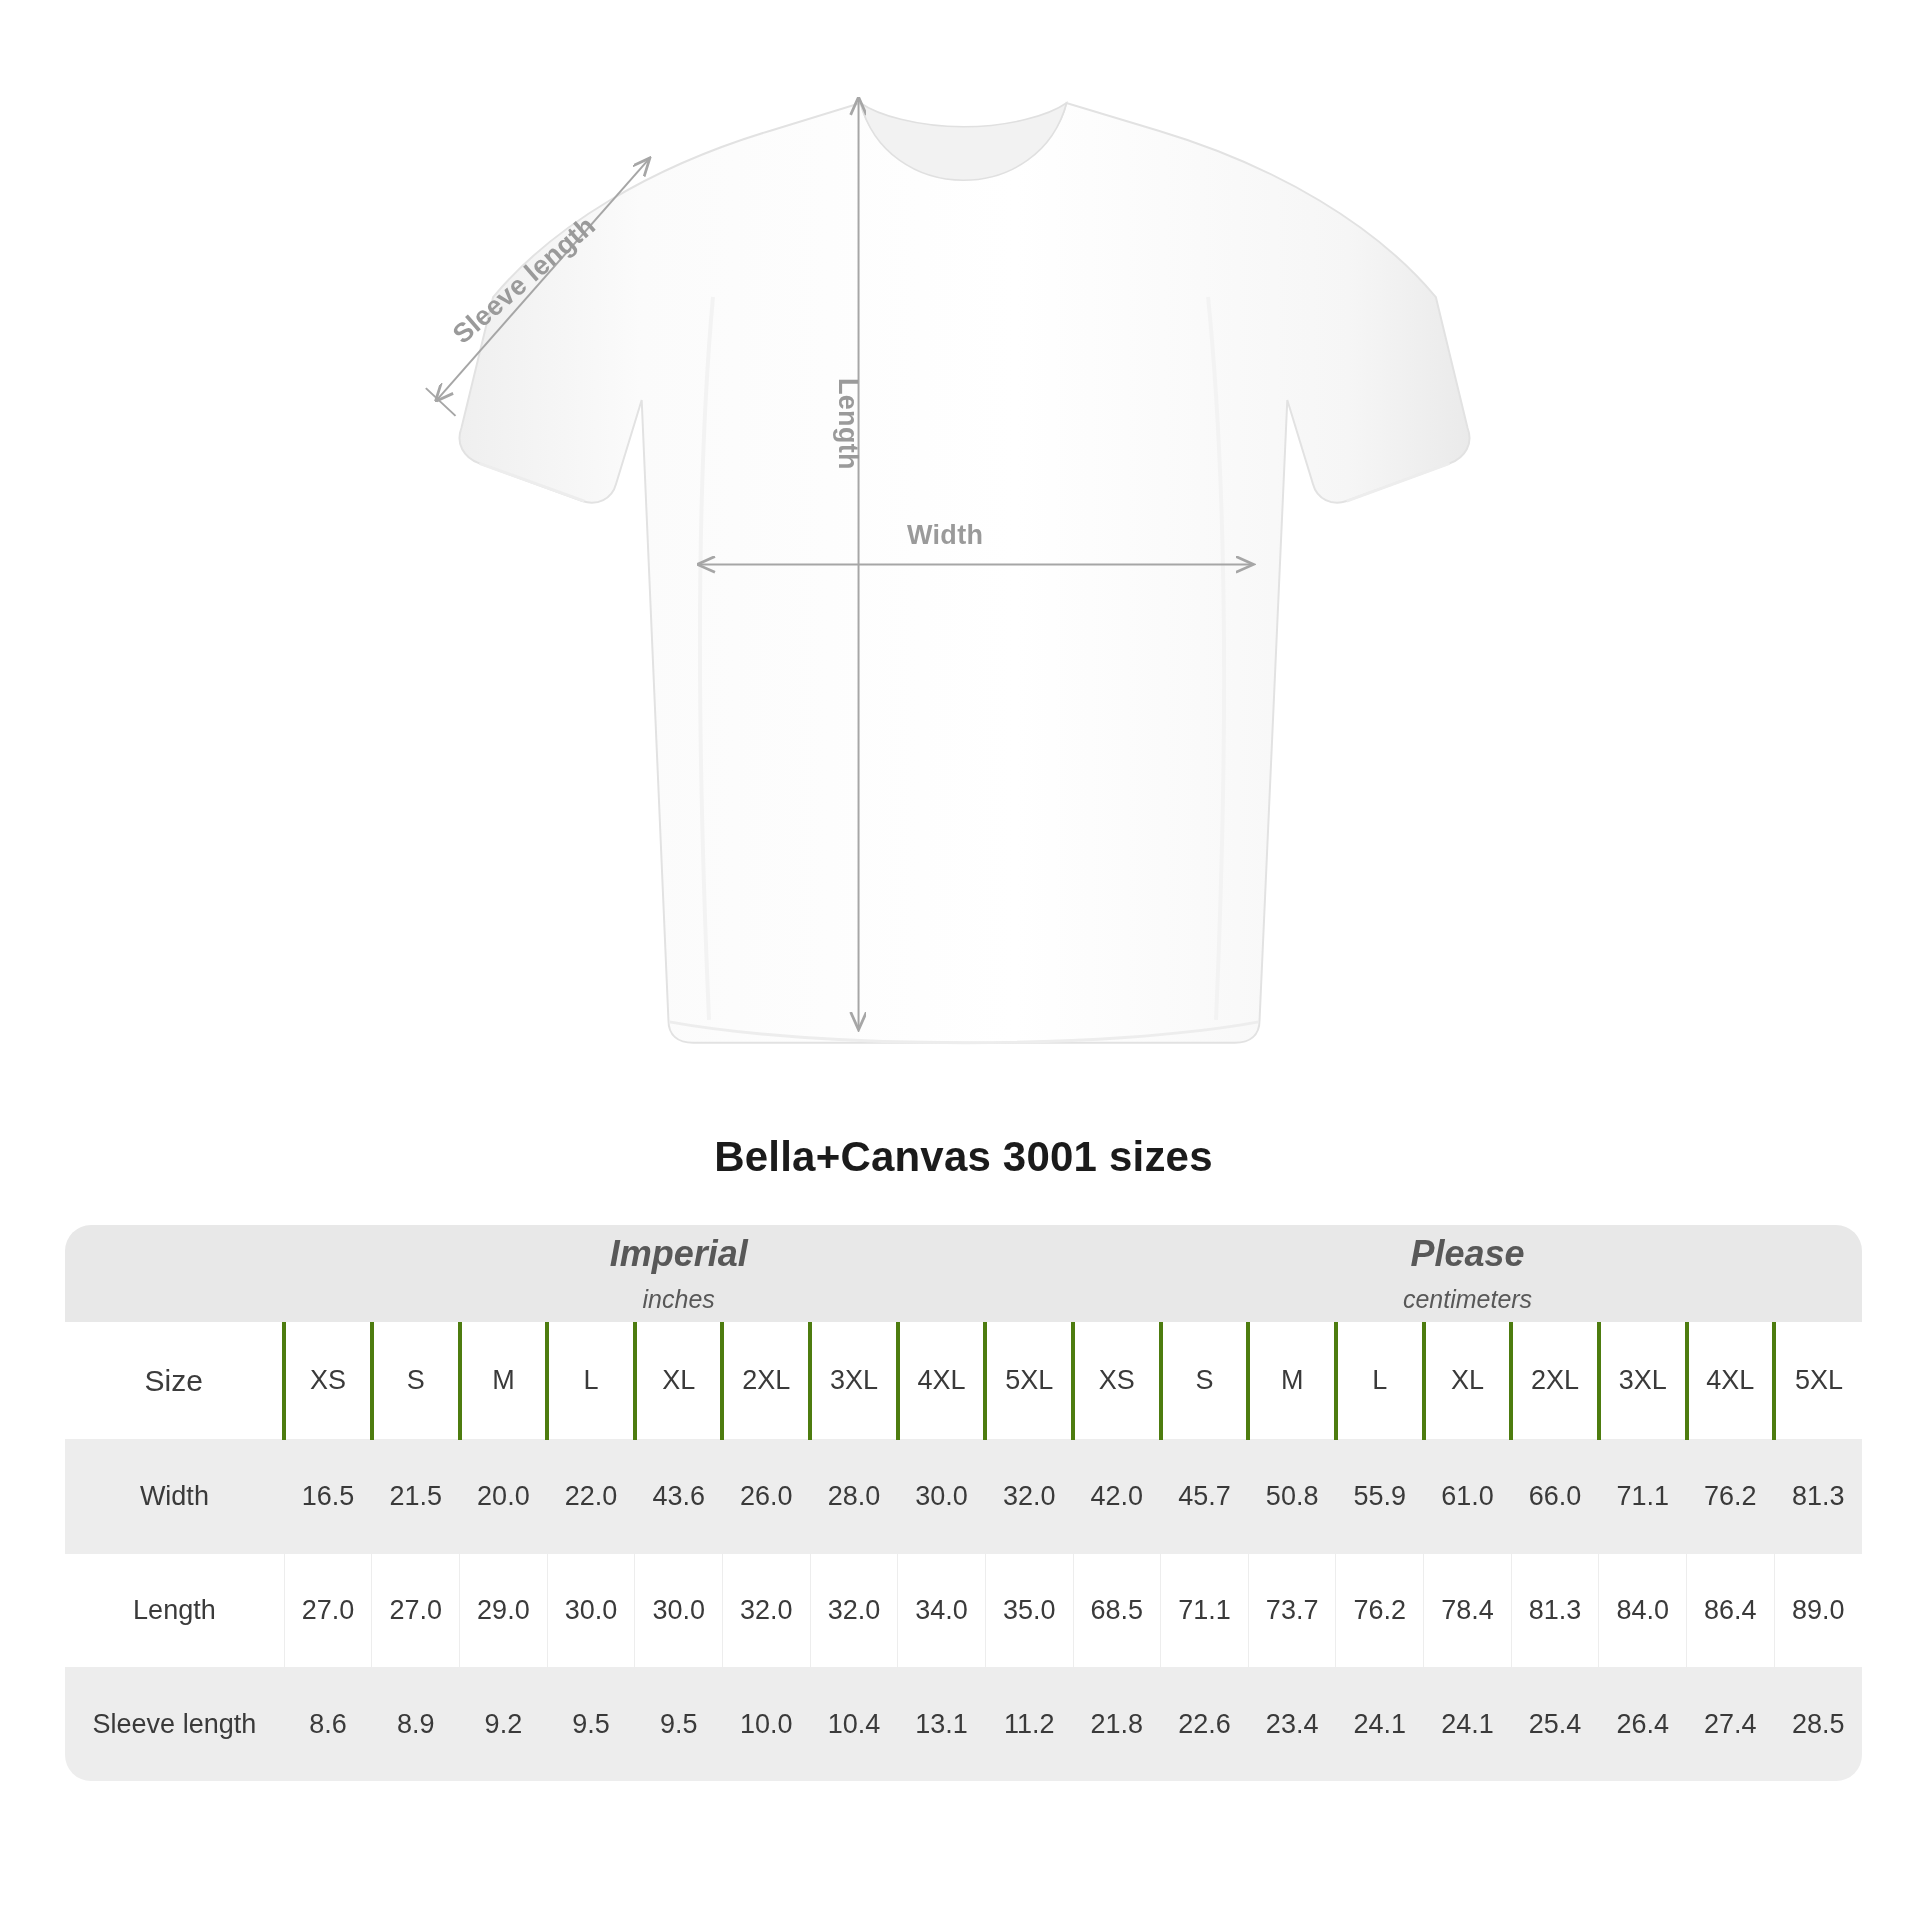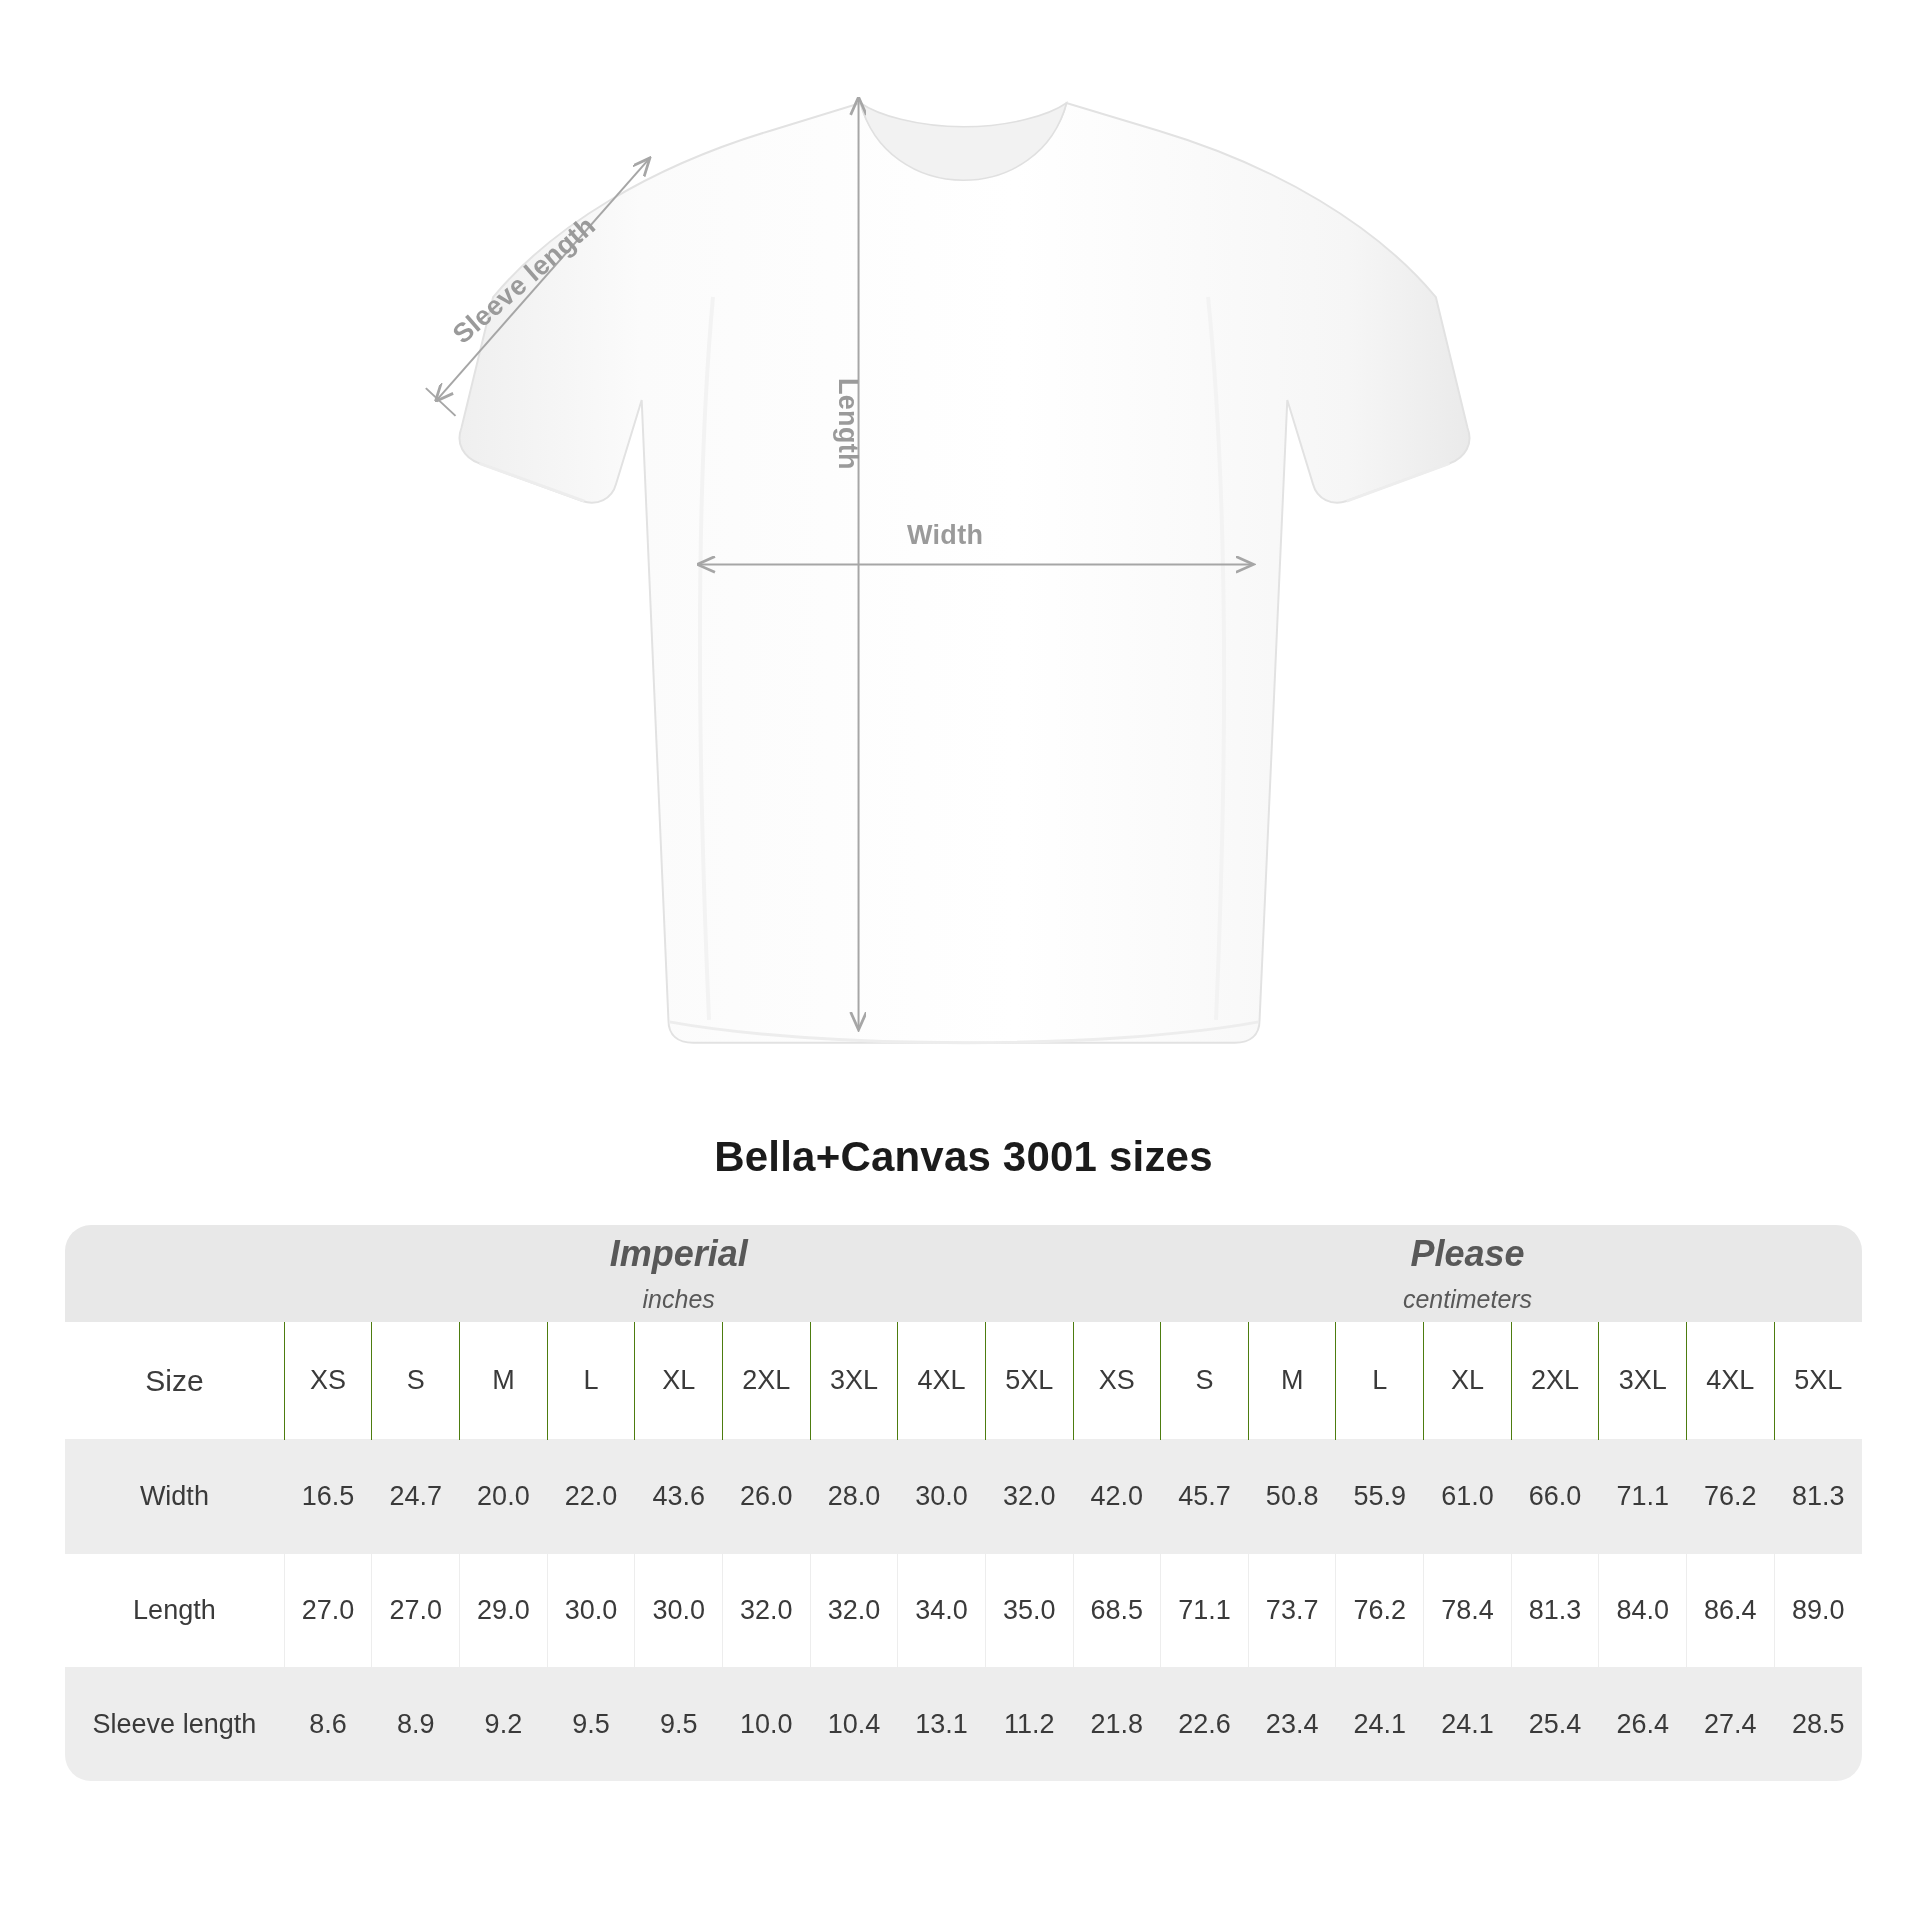--- a/index.html
+++ b/index.html
@@ -123,21 +123,21 @@
     color: #585858;
   }
 
   
   .head-row td {
     background: #ffffff;
     height: 115px;
     font-weight: bold;
     color: #4a4a4a;
     font-size: 29px;
-    border-right: 1px solid #4d7c0f;
+    border-right: 4px solid #4d7c0f;
   }
   .head-row td:last-child { border-right: none; }
   .head-row td.rowlabel {
     font-size: 30px;
     color: #3c3c3c;
   }
 
   .data-row td {
     height: 111px;
     border-right: 1px solid #ededed;
@@ -287,21 +287,21 @@
             <td>L</td>
             <td>XL</td>
             <td>2XL</td>
             <td>3XL</td>
             <td>4XL</td>
             <td>5XL</td>
           </tr>
           <tr class="data-row shaded">
             <td class="rowlabel">Width</td>
             <td>16.5</td>
-            <td>24.7</td>
+            <td>21.5</td>
             <td>20.0</td>
             <td>22.0</td>
             <td>43.6</td>
             <td>26.0</td>
             <td>28.0</td>
             <td>30.0</td>
             <td>32.0</td>
             <td>42.0</td>
             <td>45.7</td>
             <td>50.8</td>

